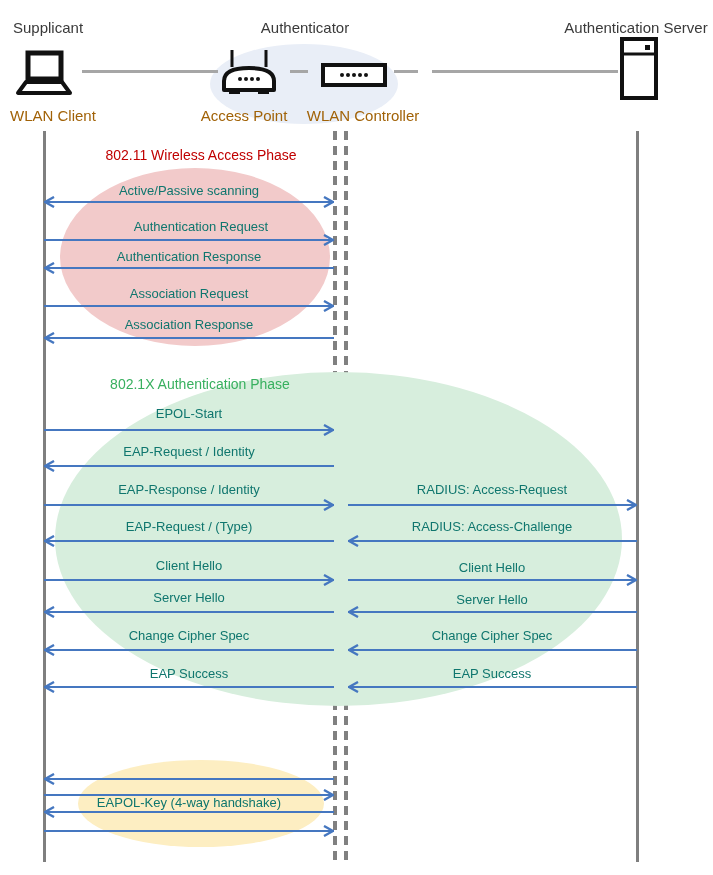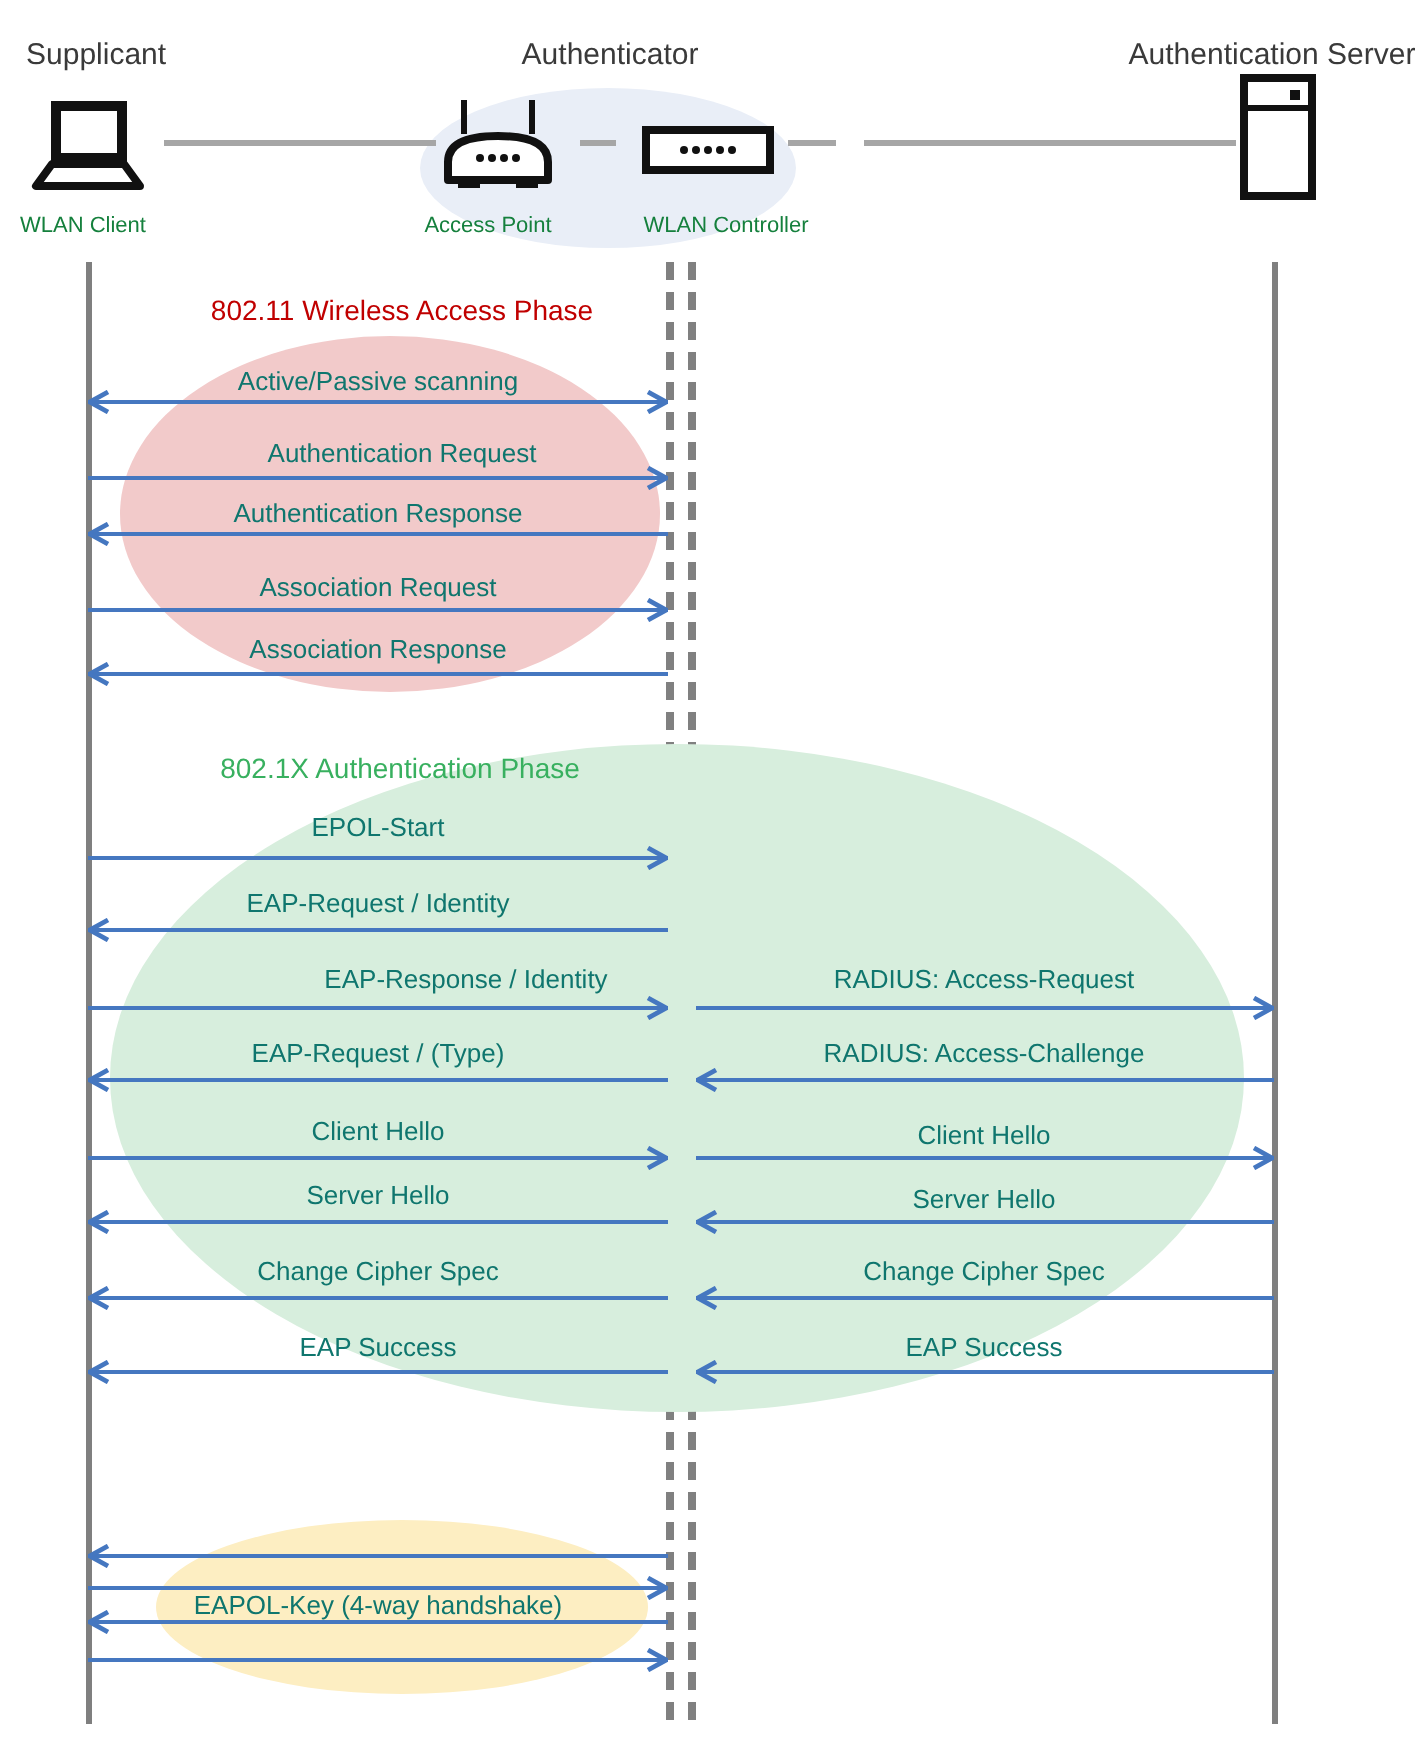--- a/index.html
+++ b/index.html
@@ -3,21 +3,21 @@
 <meta charset="utf-8">
 <style>
   html,body { margin:0; padding:0; background:#ffffff; }
   .canvas {
     position:relative; width:713px; height:875px; background:#ffffff;
     font-family:"Liberation Sans", sans-serif; overflow:hidden;
   }
   .abs { position:absolute; }
   .centered { transform:translateX(-50%); }
   .role-label { font-size:15px; color:#3a3a3a; white-space:nowrap; }
-  .node-label { font-size:11px; color:#15803d; white-space:nowrap; }
+  .node-label { font-size:15px; color:#a16207; white-space:nowrap; }
   .connector { top:70px; height:3px; background:#a6a6a6; }
   .lifeline { top:131px; height:731px; width:3px; background:#7f7f7f; }
   .midline  { top:131px; height:731px; width:4px;
     background-image:repeating-linear-gradient(180deg,#808080 0 9px,transparent 9px 15px); }
   .halo { left:210px; top:44px; width:188px; height:80px; background:#e9eef7; border-radius:50%; }
   .phase-ellipse { border-radius:50%; z-index:0; }
   .ellipse-red    { left:60px;  top:168px; width:270px; height:178px; background:#f2caca; }
   .ellipse-green  { left:55px;  top:372px; width:567px; height:334px; background:#d7eedd; }
   .ellipse-yellow { left:78px;  top:760px; width:246px; height:87px;  background:#fdeec2; }
   .phase-title { font-size:14px; white-space:nowrap; text-align:center; z-index:3; font-weight:400; }
@@ -123,21 +123,21 @@
       <div class="msg-label" style="left: 189px; top: 406px;">EPOL-Start</div>
       <div class="arrow" style="left: 44px; top: 422px; width: 290px;"><svg width="290" height="12" viewBox="0 0 290 12">
           <line x1="0" y1="6" x2="290" y2="6" stroke="#4577c0" stroke-width="2"></line>
           <polyline points="280,1 289,6 280,11" fill="none" stroke="#4577c0" stroke-width="2.4"></polyline>
         </svg></div>
       <div class="msg-label" style="left: 189px; top: 444px;">EAP-Request / Identity</div>
       <div class="arrow" style="left: 44px; top: 458px; width: 290px;"><svg width="290" height="12" viewBox="0 0 290 12">
           <line x1="0" y1="6" x2="290" y2="6" stroke="#4577c0" stroke-width="2"></line>
           <polyline points="10,1 1,6 10,11" fill="none" stroke="#4577c0" stroke-width="2.4"></polyline>
         </svg></div>
-      <div class="msg-label" style="left: 189px; top: 482px; margin-left: 44px;">EAP-Response / Identity</div>
+      <div class="msg-label" style="left: 189px; top: 482px;">EAP-Response / Identity</div>
       <div class="arrow" style="left: 44px; top: 497px; width: 290px;"><svg width="290" height="12" viewBox="0 0 290 12">
           <line x1="0" y1="6" x2="290" y2="6" stroke="#4577c0" stroke-width="2"></line>
           <polyline points="280,1 289,6 280,11" fill="none" stroke="#4577c0" stroke-width="2.4"></polyline>
         </svg></div>
       <div class="msg-label" style="left: 492px; top: 482px;">RADIUS: Access-Request</div>
       <div class="arrow" style="left: 348px; top: 497px; width: 289px;"><svg width="289" height="12" viewBox="0 0 289 12">
           <line x1="0" y1="6" x2="289" y2="6" stroke="#4577c0" stroke-width="2"></line>
           <polyline points="279,1 288,6 279,11" fill="none" stroke="#4577c0" stroke-width="2.4"></polyline>
         </svg></div>
       <div class="msg-label" style="left: 189px; top: 519px;">EAP-Request / (Type)</div>

